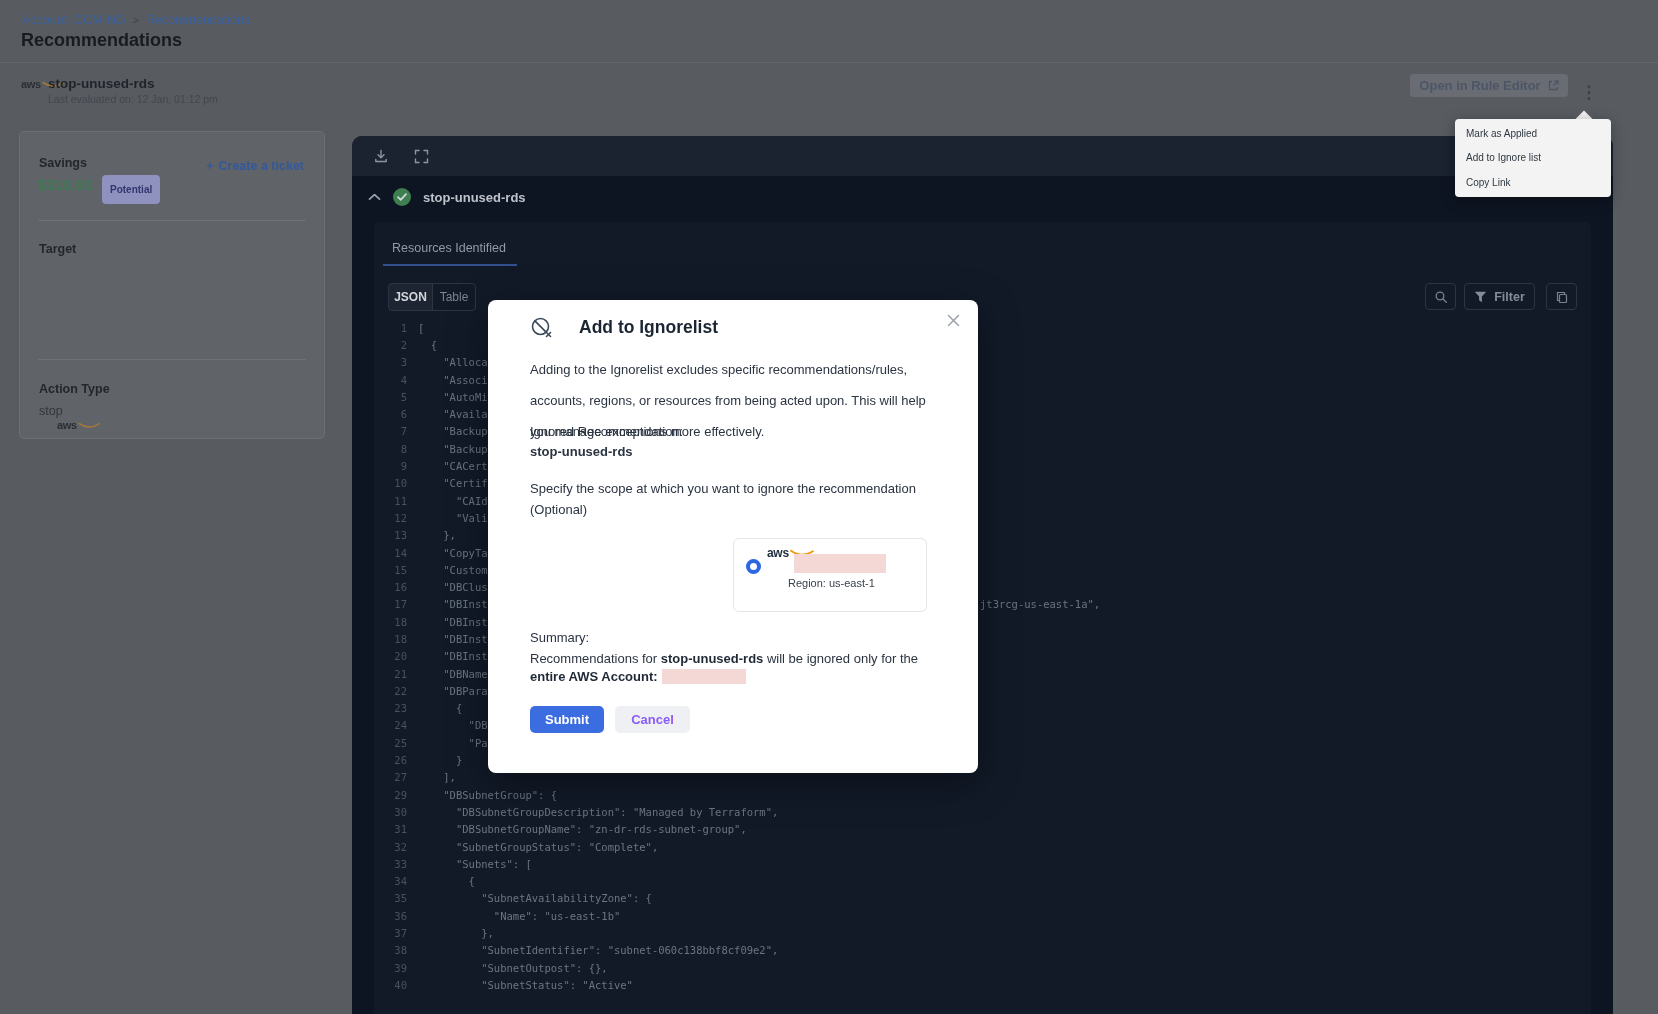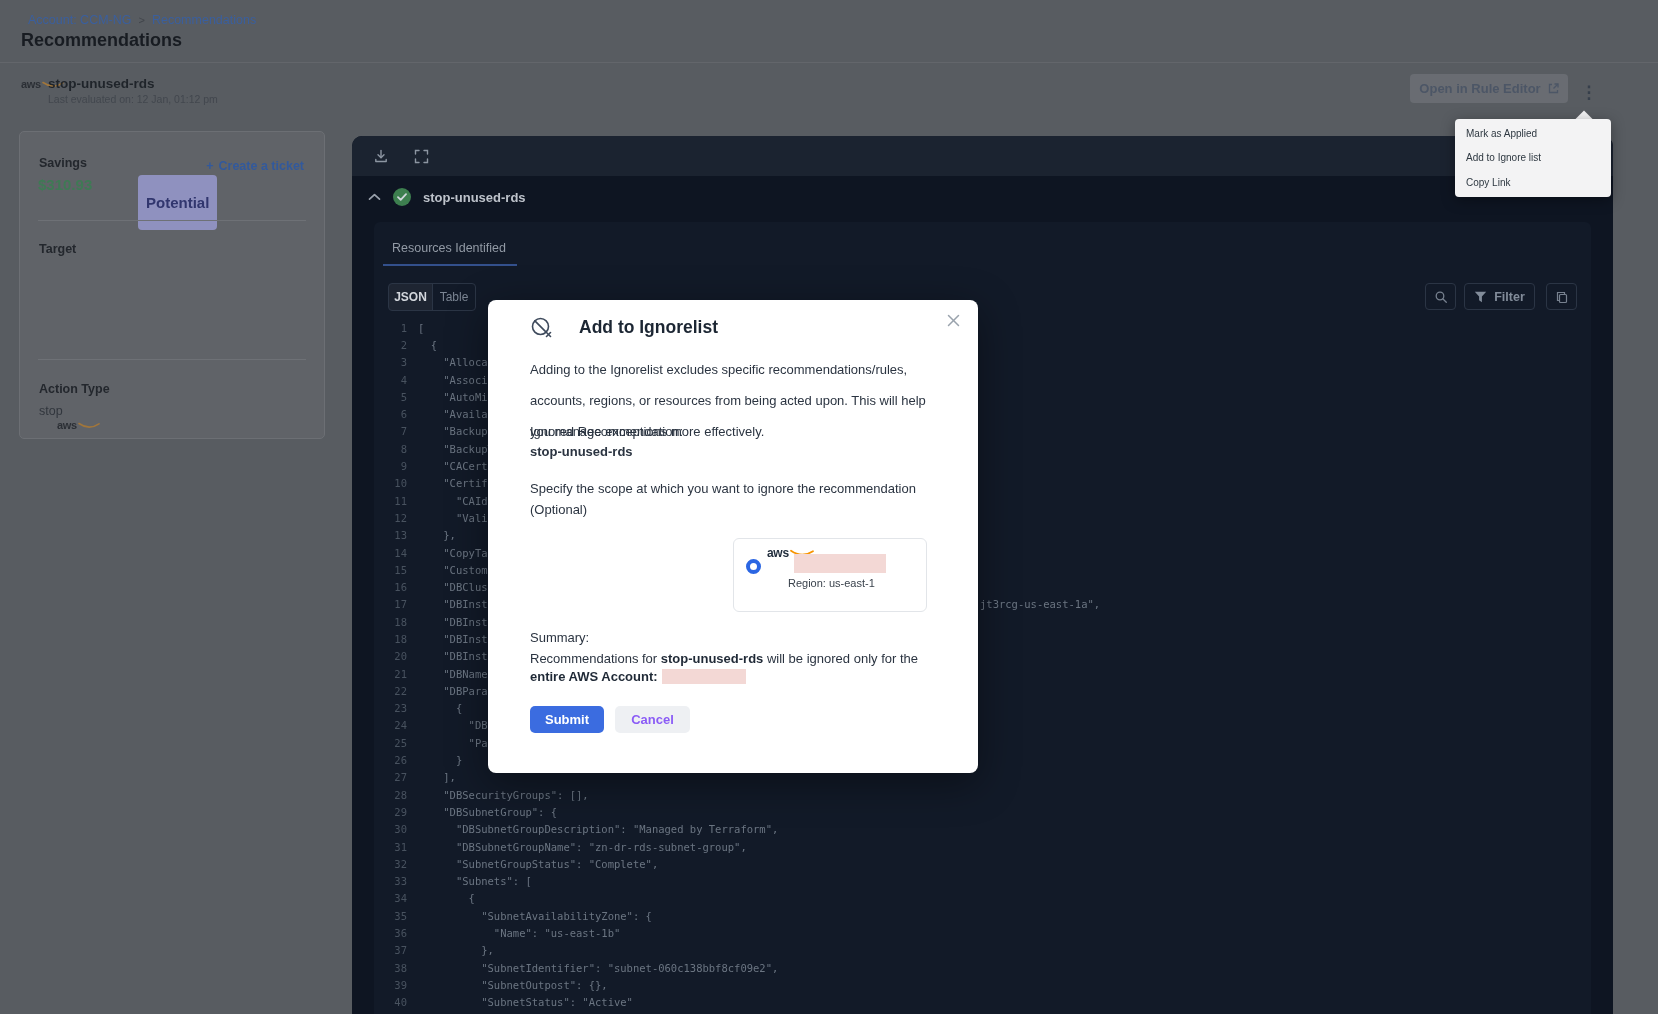--- a/index.html
+++ b/index.html
@@ -5,58 +5,58 @@
   html,body{margin:0;padding:0;}
   body{
     width:1658px;height:1014px;position:relative;overflow:hidden;
     background:#585c61;
     font-family:"Liberation Sans",sans-serif;
     -webkit-font-smoothing:antialiased;
   }
   .abs{position:absolute;}
 
   
-  .breadcrumb{left:28px;top:13px;font-size:12.5px;display:flex;gap:7px;align-items:center;}
+  .breadcrumb{left:22px;top:13px;font-size:12.5px;display:flex;gap:7px;align-items:center;}
   .breadcrumb a{color:#3a5f9e;text-decoration:none;cursor:pointer;}
   .breadcrumb .sep{color:#41454b;font-size:11px;}
   .page-title{left:21px;top:30px;font-size:18px;font-weight:700;color:#181c22;}
   .top-divider{left:0;top:62px;width:1658px;height:1px;background:#63666b;}
 
   .hdr-name{left:48px;top:76px;font-size:13.5px;font-weight:700;color:#1f242a;}
   .hdr-sub{left:48px;top:93px;font-size:10.5px;color:#42474e;}
 
   .aws{display:flex;flex-direction:row;align-items:center;line-height:1;}
   .aws .w{font-weight:700;font-size:11px;letter-spacing:-.3px;}
   .aws.dim .w{color:#2b2f35;}
   .aws.dim svg path{stroke:#a1763b;}
   .aws.bright .w{color:#232f3e;font-size:12px;}
   .aws.bright svg path{stroke:#f79400;}
   .aws-hdr{left:21px;top:79px;}
   .aws-card{left:37px;top:288px;}
 
-  .rule-editor-btn{left:1410px;top:74px;width:158px;height:29px;background:#696c72;border-radius:4px;
+  .rule-editor-btn{left:1410px;top:74px;width:158px;height:23px;background:#696c72;border-radius:4px;
     display:flex;align-items:center;justify-content:center;gap:7px;cursor:pointer;}
   .rule-editor-btn span{font-size:13px;font-weight:600;color:#4c5666;}
   .kebab{left:1580px;top:77px;width:18px;height:30px;display:flex;align-items:center;justify-content:center;
     font-size:17px;font-weight:700;color:#363f4b;cursor:pointer;letter-spacing:0;}
 
   
   .menu-caret{left:1578px;top:113px;width:12px;height:12px;background:#f3f3f4;transform:rotate(45deg);z-index:51;}
   .context-menu{left:1455px;top:119px;width:156px;background:#f3f3f4;border-radius:4px;z-index:52;
     box-shadow:0 3px 14px rgba(0,0,0,.35);padding:2px 0;}
   .context-menu .item{height:24.5px;display:flex;align-items:center;padding:0 11px;font-size:10px;color:#2e3841;cursor:pointer;}
 
   
   .savings-card{left:19px;top:131px;width:304px;height:306px;background:#606368;border:1px solid #6c6f74;border-radius:5px;}
   .savings-card .lbl{position:absolute;font-size:12.5px;font-weight:600;color:#23272d;}
   .lbl-savings{left:19px;top:24px;}
   .create-ticket{position:absolute;right:20px;top:27px;font-size:12.5px;font-weight:700;color:#32599c;display:flex;gap:5px;cursor:pointer;}
   .amount{position:absolute;left:18px;top:44px;font-size:15px;font-weight:700;color:#3f7a55;}
-  .badge{position:absolute;left:82px;top:43px;background:#8f91bf;color:#31366e;font-size:15px;font-weight:600;
-    padding:19px 8px;border-radius:4px;margin-left:36px;}
+  .badge{position:absolute;left:82px;top:43px;background:#8f91bf;color:#31366e;font-size:10px;font-weight:600;
+    padding:9px 8px;border-radius:4px;}
   .card-div{position:absolute;left:18px;right:18px;height:1px;background:#6e7176;}
   .lbl-target{left:19px;top:110px;}
   .lbl-action{left:19px;top:250px;}
   .action-value{position:absolute;left:19px;top:272px;font-size:12.5px;color:#31363d;}
 
   
   .drawer{left:352px;top:136px;width:1261px;height:878px;background:#0e1522;border-radius:10px 10px 0 0;}
   .drawer-toolbar{position:absolute;left:0;top:0;width:100%;height:40px;background:#1b2330;border-radius:10px 10px 0 0;
     display:flex;align-items:center;gap:22px;padding-left:20px;box-sizing:border-box;}
   .tool-ic{width:18px;height:18px;display:flex;align-items:center;justify-content:center;cursor:pointer;}
@@ -337,24 +337,20 @@
         </div>
         <div class="code-row">
           <span class="ln">26</span>
           <span class="lc">      }</span>
         </div>
         <div class="code-row">
           <span class="ln">27</span>
           <span class="lc">    ],</span>
         </div>
         <div class="code-row">
-          <span class="ln">28</span>
-          <span class="lc">    "DBSecurityGroups": [],</span>
-        </div>
-        <div class="code-row">
           <span class="ln">29</span>
           <span class="lc">    "DBSubnetGroup": {</span>
         </div>
         <div class="code-row">
           <span class="ln">30</span>
           <span class="lc">      "DBSubnetGroupDescription": "Managed by Terraform",</span>
         </div>
         <div class="code-row">
           <span class="ln">31</span>
           <span class="lc">      "DBSubnetGroupName": "zn-dr-rds-subnet-group",</span>

